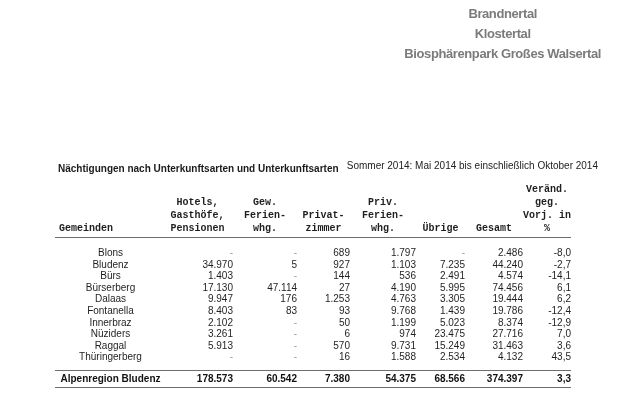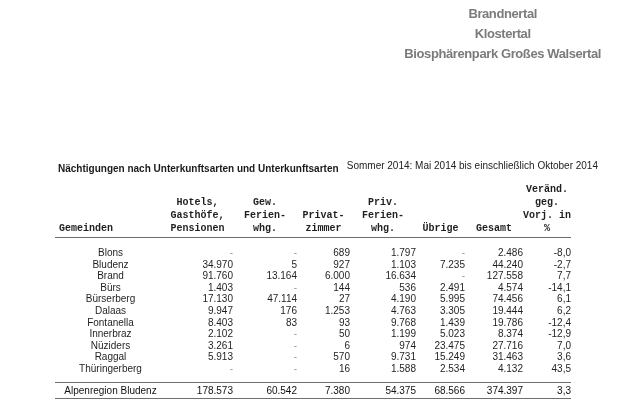--- a/index.html
+++ b/index.html
@@ -69,21 +69,21 @@
     padding: 0;
     line-height: 11.6px;
     height: 11.6px;
     text-align: right;
     white-space: nowrap;
   }
   table.stats td.name { text-align: center; padding-left: 4px; }
   table.stats tr.spacer td { height: 9px; line-height: 9px; }
   table.stats tr.last td { padding-bottom: 7px; }
   table.stats tr.total td {
-    font-weight: normal;
+    font-weight: bold;
     border-top: 1.5px solid #6e6e6e;
     border-bottom: 1.5px solid #6e6e6e;
     padding-top: 2px;
     padding-bottom: 2px;
     color: #111;
   }
   .dash { color: #9a9a9a; }
   col.c0 { width: 107px; }
   col.c1 { width: 71px; }
   col.c2 { width: 64px; }
@@ -170,30 +170,20 @@
       <td class="name">Bludenz</td>
       <td>34.970</td>
       <td>5</td>
       <td>927</td>
       <td>1.103</td>
       <td>7.235</td>
       <td>44.240</td>
       <td>-2,7</td>
     </tr>
     <tr>
-      <td class="name">Brand</td>
-      <td>91.760</td>
-      <td>13.164</td>
-      <td>6.000</td>
-      <td>16.634</td>
-      <td class="dash">-</td>
-      <td>127.558</td>
-      <td>7,7</td>
-    </tr>
-    <tr>
       <td class="name">Bürs</td>
       <td>1.403</td>
       <td class="dash">-</td>
       <td>144</td>
       <td>536</td>
       <td>2.491</td>
       <td>4.574</td>
       <td>-14,1</td>
     </tr>
     <tr>

